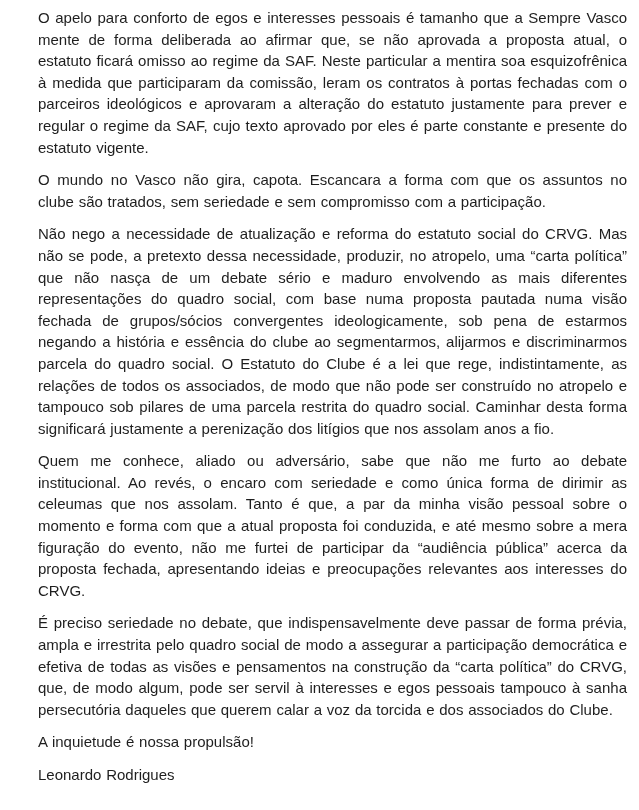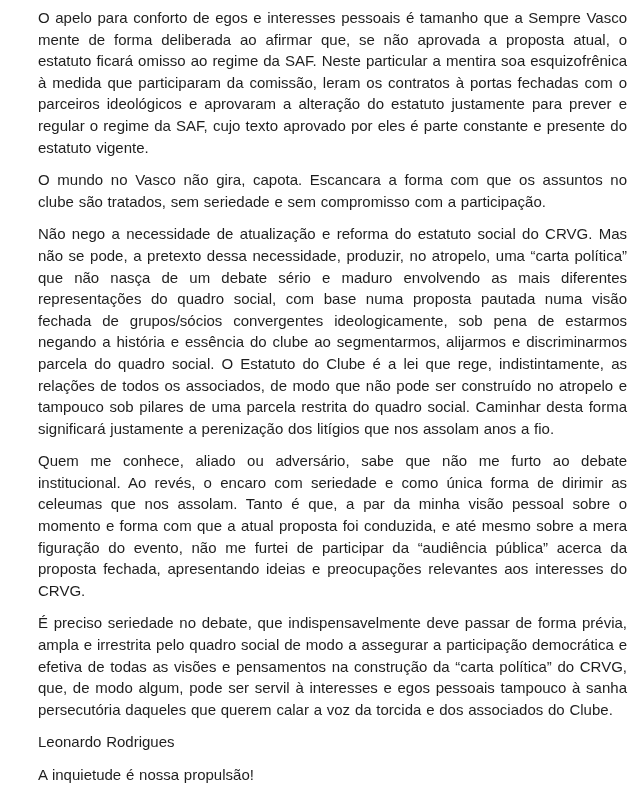--- a/index.html
+++ b/index.html
@@ -40,15 +40,15 @@
 </style>
 </head>
 <body>
 
 <div class="page">
   <p class="para">O apelo para conforto de egos e interesses pessoais é tamanho que a Sempre Vasco mente de forma deliberada ao afirmar que, se não aprovada a proposta atual, o estatuto ficará omisso ao regime da SAF. Neste particular a mentira soa esquizofrênica à medida que participaram da comissão, leram os contratos à portas fechadas com o parceiros ideológicos e aprovaram a alteração do estatuto justamente para prever e regular o regime da SAF, cujo texto aprovado por eles é parte constante e presente do estatuto vigente.</p>
   <p class="para">O mundo no Vasco não gira, capota. Escancara a forma com que os assuntos no clube são tratados, sem seriedade e sem compromisso com a participação.</p>
   <p class="para">Não nego a necessidade de atualização e reforma do estatuto social do CRVG. Mas não se pode, a pretexto dessa necessidade, produzir, no atropelo, uma “carta política” que não nasça de um debate sério e maduro envolvendo as mais diferentes representações do quadro social, com base numa proposta pautada numa visão fechada de grupos/sócios convergentes ideologicamente, sob pena de estarmos negando a história e essência do clube ao segmentarmos, alijarmos e discriminarmos parcela do quadro social. O Estatuto do Clube é a lei que rege, indistintamente, as relações de todos os associados, de modo que não pode ser construído no atropelo e tampouco sob pilares de uma parcela restrita do quadro social. Caminhar desta forma significará justamente a perenização dos litígios que nos assolam anos a fio.</p>
   <p class="para">Quem me conhece, aliado ou adversário, sabe que não me furto ao debate institucional. Ao revés, o encaro com seriedade e como única forma de dirimir as celeumas que nos assolam. Tanto é que, a par da minha visão pessoal sobre o momento e forma com que a atual proposta foi conduzida, e até mesmo sobre a mera figuração do evento, não me furtei de participar da “audiência pública” acerca da proposta fechada, apresentando ideias e preocupações relevantes aos interesses do CRVG.</p>
   <p class="para">É preciso seriedade no debate, que indispensavelmente deve passar de forma prévia, ampla e irrestrita pelo quadro social de modo a assegurar a participação democrática e efetiva de todas as visões e pensamentos na construção da “carta política” do CRVG, que, de modo algum, pode ser servil à interesses e egos pessoais tampouco à sanha persecutória daqueles que querem calar a voz da torcida e dos associados do Clube.</p>
+  <p class="para left">A inquietude é nossa propulsão!</p>
   <p class="para left">Leonardo Rodrigues</p>
-  <p class="para left">A inquietude é nossa propulsão!</p>
 </div>
 
 </body></html>

